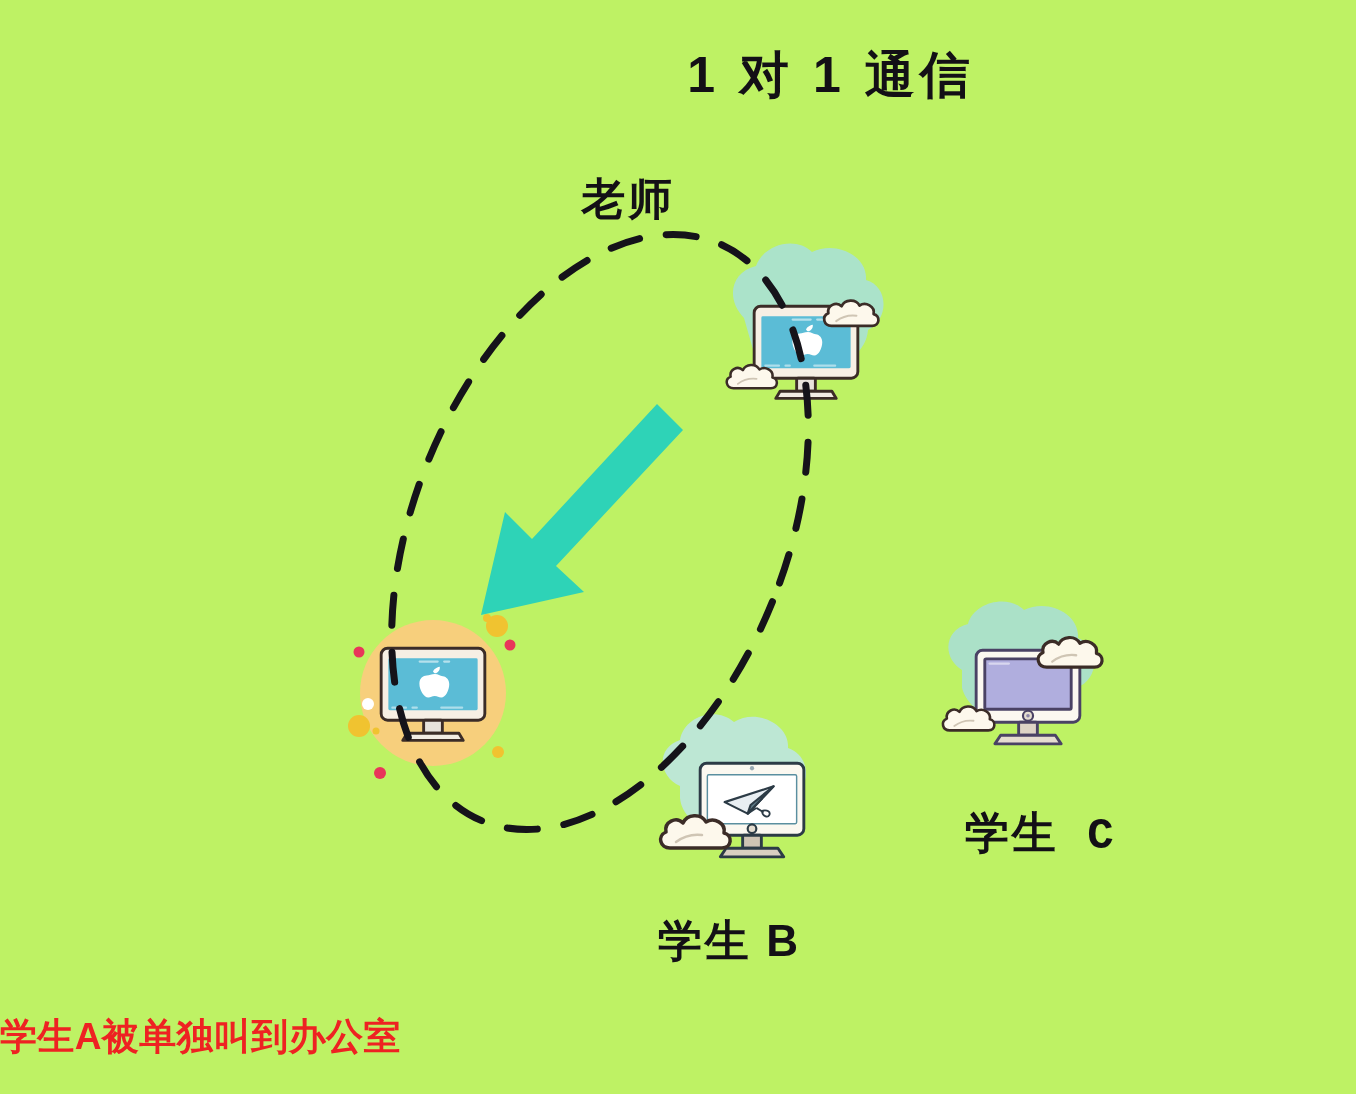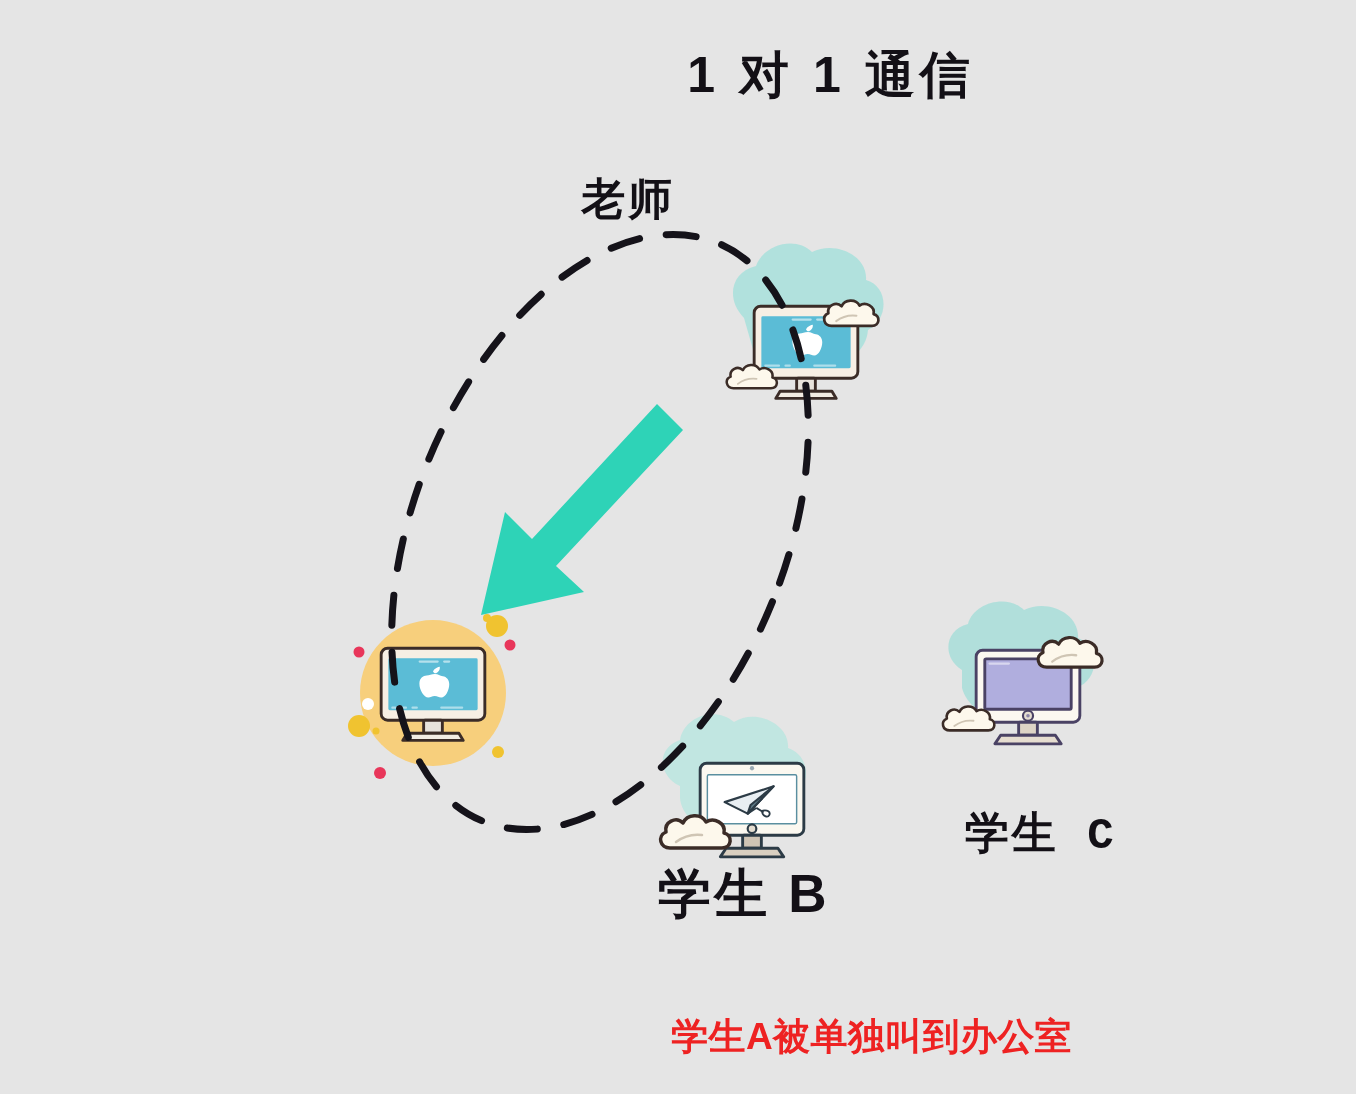--- a/index.html
+++ b/index.html
@@ -12,21 +12,21 @@
     height: 1094px;
     position: relative;
     overflow: hidden;
     font-family: "Liberation Sans", "DejaVu Sans", sans-serif;
   }
   #canvas {
     position: absolute;
     left: 0; top: 0;
     width: 1356px;
     height: 1094px;
-    background: #e5e5e5;
+    background: #bef264;
   }
   .txt {
     position: absolute;
     white-space: nowrap;
     color: #131016;
     font-weight: bold;
     letter-spacing: 0.02em;
   }
   #title {
     left: 0; top: 42px;
@@ -43,34 +43,34 @@
     font-size: 44px;
     transform: translateX(-50px);
     letter-spacing: 0.06em;
   }
   #label-a {
     left: 266px; top: 846px;
     font-size: 44px;
     letter-spacing: 0.06em;
   }
   #label-b {
-    left: 658px; top: 859px;
-    font-size: 53px;
+    left: 658px; top: 912px;
+    font-size: 44px;
     letter-spacing: 0.06em;
   }
   #label-c {
     left: 965px; top: 804px;
     font-size: 44px;
     letter-spacing: 0.06em;
     font-family: Liberation Mono, monospace;
   }
   #caption {
     left: 0; top: 1012px;
     width: 1072px;
-    text-align: right;
+    text-align: left;
     font-size: 37px;
     color: #ee2222;
     font-weight: bold;
     letter-spacing: 0.01em;
   }
   svg.layer {
     position: absolute;
     left: 0; top: 0;
     width: 1356px;
     height: 1094px;

